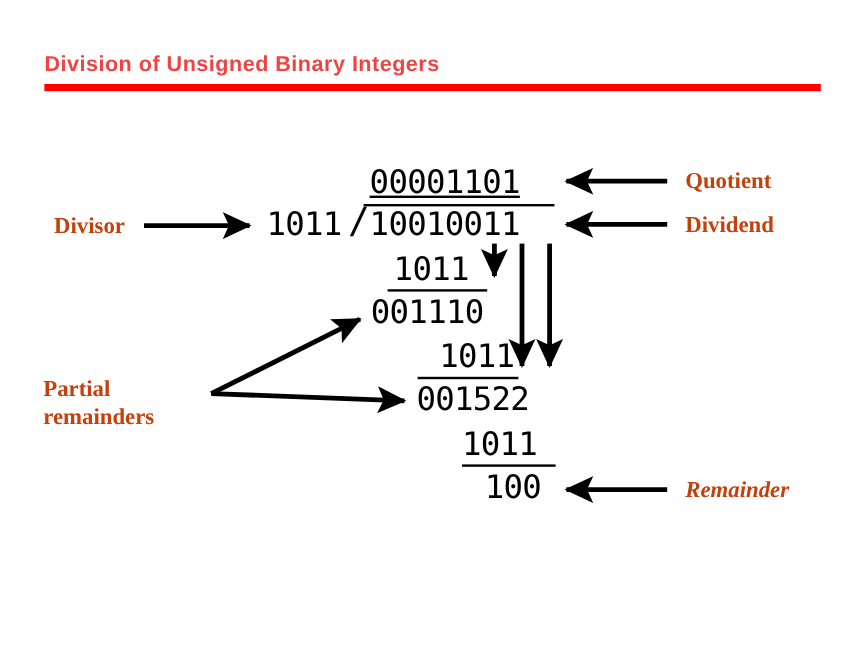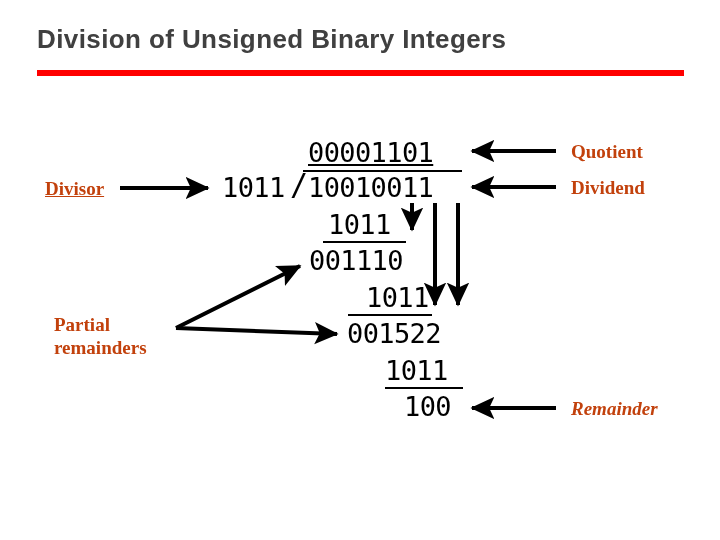--- a/index.html
+++ b/index.html
@@ -13,26 +13,26 @@
     height: 540px;
     background: #ffffff;
     overflow: hidden;
     font-family: "Liberation Serif", "DejaVu Serif", serif;
   }
 
   
   #title {
     position: absolute;
     left: 37px;
-    top: 24px;
+    top: 43px;
     font-family: "Liberation Sans", "DejaVu Sans", sans-serif;
     font-weight: bold;
-    font-size: 26px;
+    font-size: 18px;
     letter-spacing: 0.4px;
-    color: #404040;
+    color: #ef4444;
     white-space: nowrap;
   }
   #title-rule {
     position: absolute;
     left: 37px;
     top: 70px;
     width: 647px;
     height: 6px;
     background: #ff0000;
   }
@@ -100,23 +100,23 @@
   <div class="mono" style="left:366px; top:283px;">1011</div>
   <div class="rule" style="left:348px; top:314px; width:84px;"></div>
 
   <div class="mono" style="left:347px; top:319px;">001522</div>
 
   <div class="mono" style="left:385px; top:356px;">1011</div>
   <div class="rule" style="left:385px; top:387px; width:78px;"></div>
 
   <div class="mono" style="left:404px; top:392px;">100</div>
 
-  <div class="label" style="left:45px; top:177px;text-decoration:underline;">Divisor</div>
+  <div class="label" style="left:45px; top:177px;">Divisor</div>
 
-  <div class="label" style="left:54px; top:313px;">Partial
+  <div class="label" style="left:36px; top:313px;">Partial
 remainders</div>
 
   <div class="label" style="left:571px; top:140px;">Quotient</div>
 
   <div class="label" style="left:571px; top:176px;">Dividend</div>
 
   <div class="label" style="left:571px; top:397px;font-style:italic;">Remainder</div>
 
   <svg id="arrows" viewBox="0 0 720 540">
     <defs>

